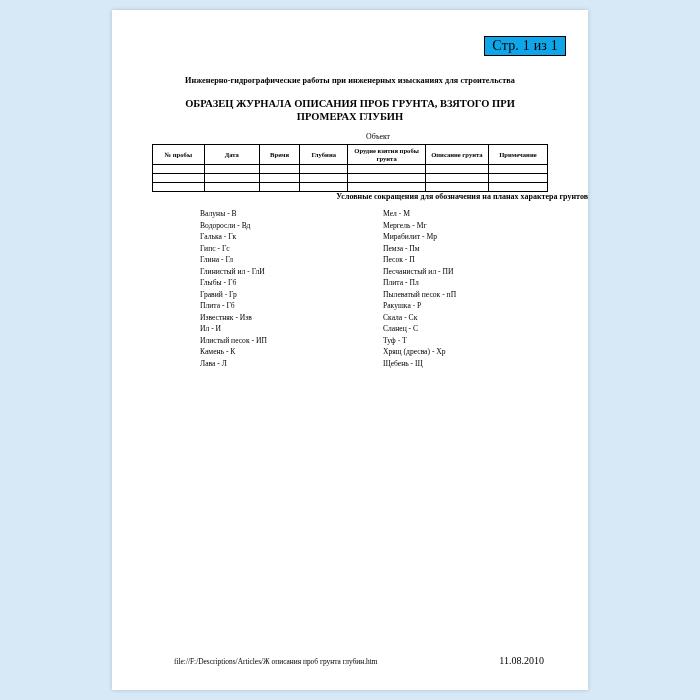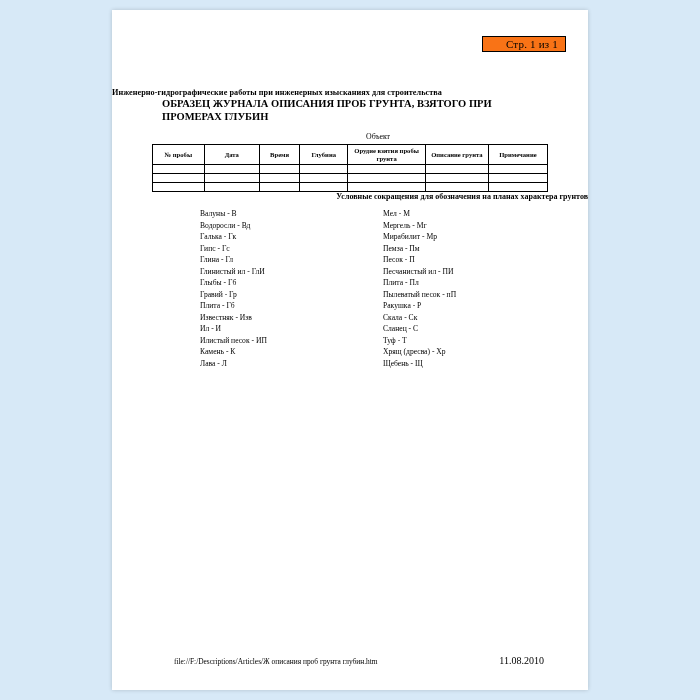--- a/index.html
+++ b/index.html
@@ -24,44 +24,44 @@
   }
   .page-inner {
     position: relative;
     width: 100%;
     height: 100%;
   }
   .pg-num {
     position: absolute;
     top: 26px;
     right: 22px;
-    font-size: 11px;
+    font-size: 14px;
     color: #000;
     border: 1px solid #000;
-    padding: 1px 7px 1px 23px;
-    background: #f97316;
+    padding: 1px 7px 1px 7px;
+    background: #0ea5e9;
     letter-spacing: 0.2px;
   }
   .doc-subtitle {
     position: absolute;
-    top: 78px;
-    left: 0;
-    width: 100%;
-    text-align: left;
+    top: 66px;
+    left: 0;
+    width: 100%;
+    text-align: center;
     font-size: 8.2px;
     font-weight: bold;
     color: #000;
     letter-spacing: 0.05px;
   }
   .doc-title {
     position: absolute;
     top: 88px;
     left: 50px;
     width: 376px;
-    text-align: left;
+    text-align: center;
     font-size: 10.5px;
     font-weight: bold;
     color: #000;
     line-height: 1.22;
   }
   .object-label {
     position: absolute;
     top: 122px;
     left: 0;
     width: 100%;

